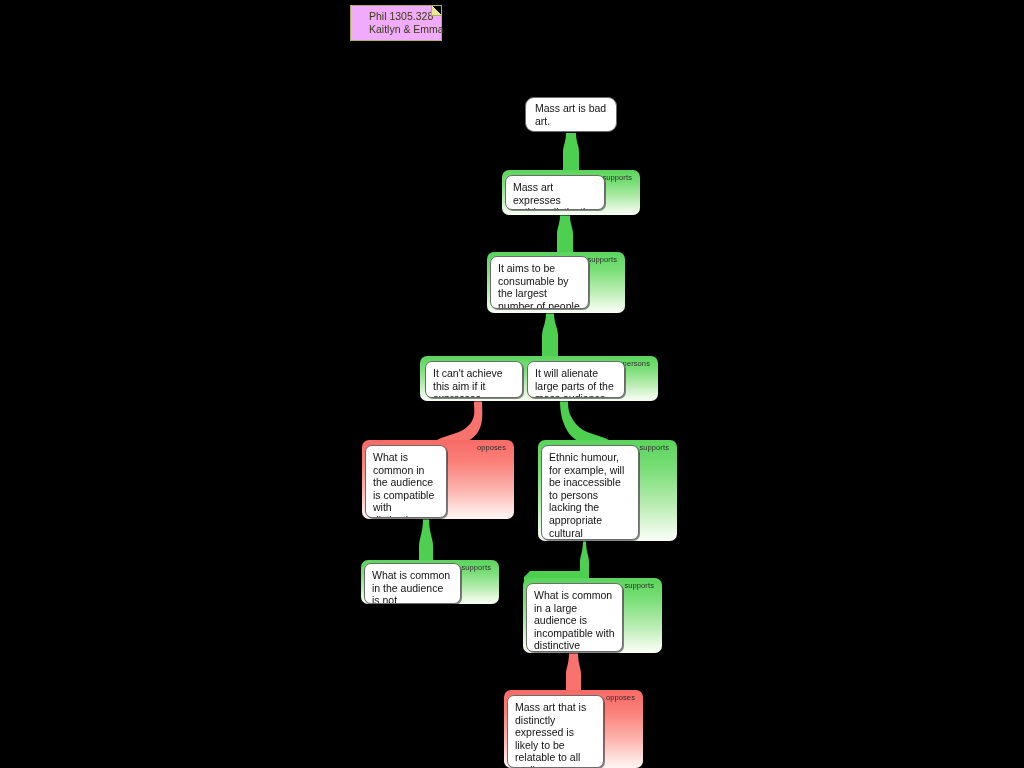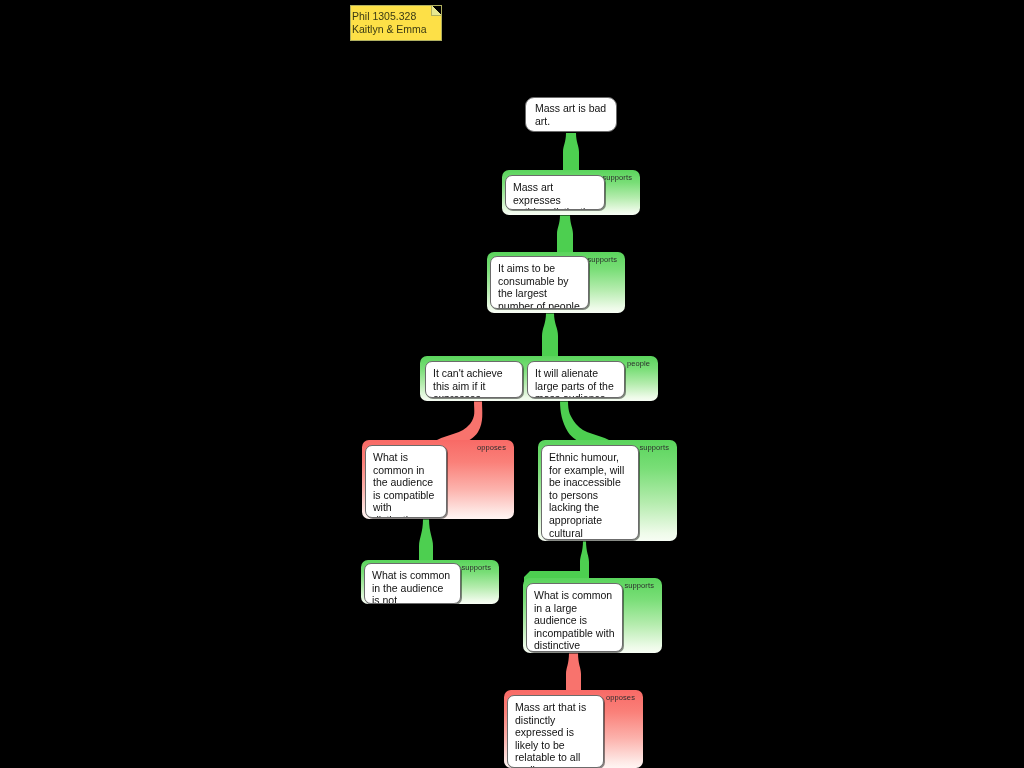--- a/index.html
+++ b/index.html
@@ -8,24 +8,24 @@
     background:#000;
     font-family:"Liberation Sans", sans-serif;
     overflow:hidden;
     position:relative;
   }
   #canvas{position:absolute;left:0;top:0;width:1024px;height:768px;}
 
   
   .note{
     position:absolute;
-    background:#fde047;
+    background:#f0abfc;
     border:1px solid #b0b060;
     box-sizing:border-box;
-    padding:4px 6px 4px 1px;
+    padding:4px 6px 4px 18px;
     font-size:10.5px;
     line-height:13px;
     color:#3a3a14;
     box-shadow:1px 1px 0 rgba(0,0,0,.35);
   }
   .note .fold{
     position:absolute;right:0;top:0;width:9px;height:9px;
     background:linear-gradient(225deg,#000 0 48%,#e8e88f 48% 100%);
     border-left:1px solid #b0b060;border-bottom:1px solid #b0b060;
   }
@@ -132,21 +132,21 @@
   </div>
 
   <div class="group supports" style="left:487px;top:252px;width:138px;height:61px;">
     <span class="group-label" style="right:8px;">supports</span>
   </div>
   <div class="card" style="left:490px;top:256px;width:99px;height:53px;">
     <span>It aims to be consumable by the largest number of people possible.</span>
   </div>
 
   <div class="group supports" style="left:420px;top:356px;width:238px;height:45px;">
-    <span class="group-label" style="right:8px;">people</span>
+    <span class="group-label" style="right:8px;">persons</span>
   </div>
   <div class="card" style="left:425px;top:361px;width:98px;height:37px;">
     <span>It can't achieve this aim if it expresses anything distinctive.</span>
   </div>
   <div class="card" style="left:527px;top:361px;width:98px;height:37px;">
     <span>It will alienate large parts of the mass audience.</span>
   </div>
 
   <div class="group opposes" style="left:362px;top:440px;width:152px;height:79px;">
     <span class="group-label" style="right:8px;">opposes</span>

